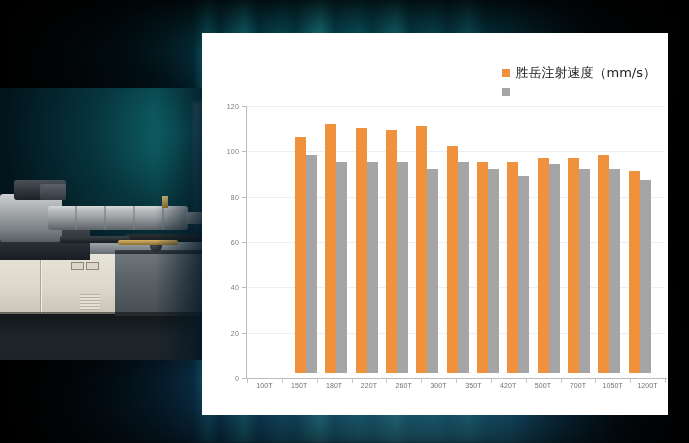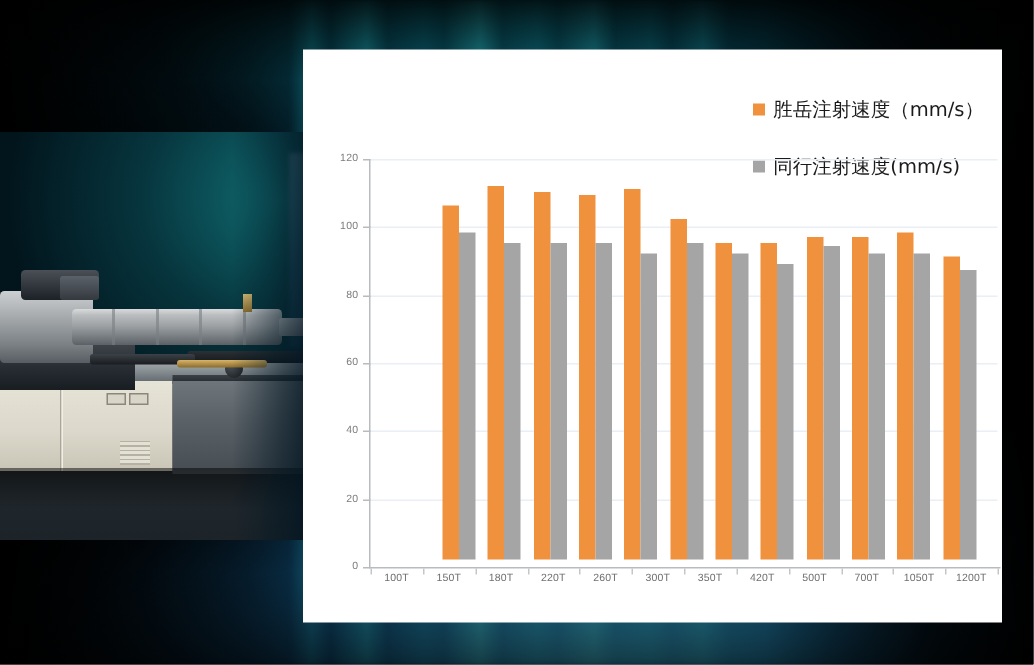--- a/index.html
+++ b/index.html
@@ -122,21 +122,21 @@
   .group{flex:1 1 0;position:relative;height:100%;display:flex;align-items:flex-end;justify-content:center;gap:0px;}
   .bar{width:11px;}
   .bar.a{background:#f0913e;}
   .bar.b{background:#a5a5a5;}
 
   .xticks{position:absolute;left:45px;right:3px;top:349px;display:flex;}
   .xtick{flex:1 1 0;text-align:center;font-size:7px;color:#6f6f6f;letter-spacing:.1px;}
   .xtickmark{position:absolute;width:1px;height:4px;background:#c3c7ca;top:346px;}
 
   
-  .legend{position:absolute;right:12px;top:31px;display:flex;flex-direction:column;gap:20px;align-items:flex-start;}
+  .legend{position:absolute;right:12px;top:31px;display:flex;flex-direction:column;gap:6px;align-items:flex-start;}
   .leg-row{display:flex;align-items:center;gap:6px;white-space:nowrap;}
   .leg-sw{width:8px;height:8px;flex:0 0 auto;}
   .leg-sw.a{background:#f0913e;}
   .leg-sw.b{background:#a5a5a5;}
   .leg-tx{font-size:13px;color:#1a1a1a;font-family:"DejaVu Sans","Liberation Sans",sans-serif;}
 </style>
 </head>
 <body>
 
 <div id="stage">
@@ -179,21 +179,20 @@
 
   <div class="panel">
 
     <div class="legend">
       <div class="leg-row">
         <span class="leg-sw a"></span>
         <span class="leg-tx">胜岳注射速度（mm/s）</span>
       </div>
       <div class="leg-row">
         <span class="leg-sw b"></span>
-        <span class="leg-tx">同行注射速度(mm/s)</span>
       </div>
     </div>
 
     <div id="grid-layer">
         <div class="gridline" style="top: 299.667px;"></div>
         <div class="gridline" style="top: 254.333px;"></div>
         <div class="gridline" style="top: 209px;"></div>
         <div class="gridline" style="top: 163.667px;"></div>
         <div class="gridline" style="top: 118.333px;"></div>
         <div class="gridline" style="top: 73px;"></div>

